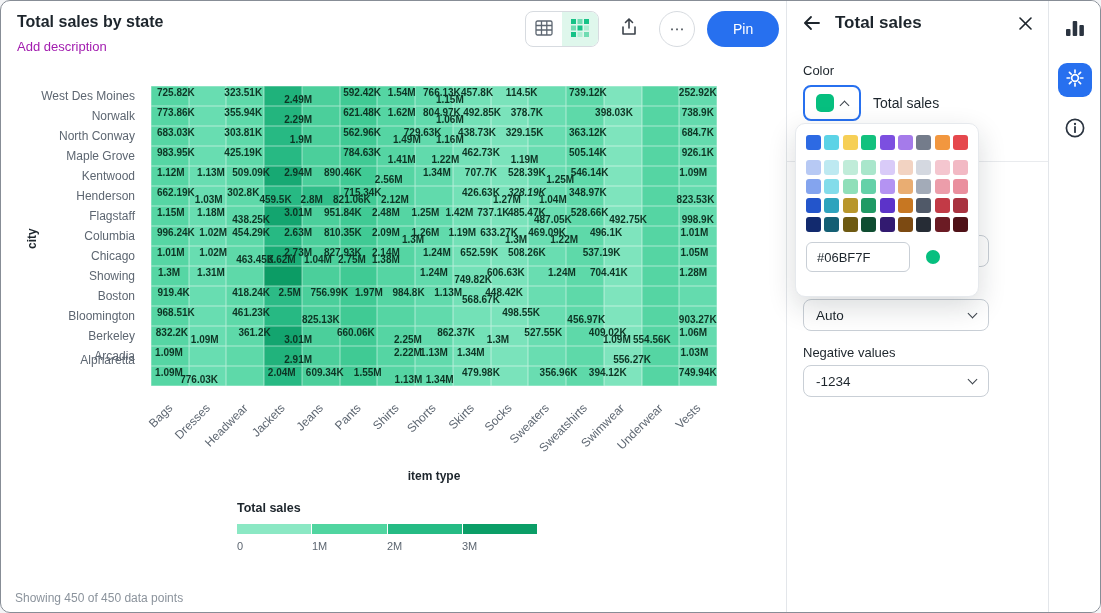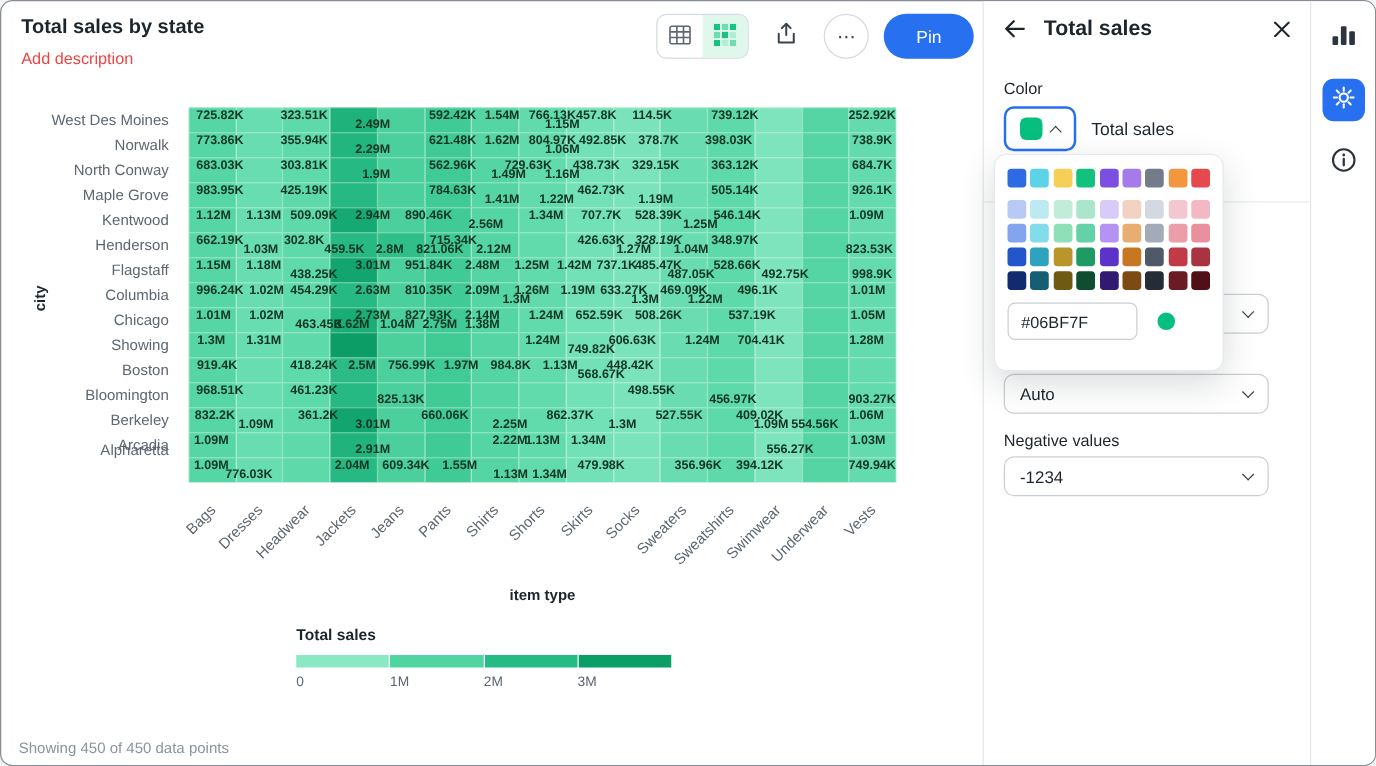--- a/index.html
+++ b/index.html
@@ -2,21 +2,21 @@
 <html><head>
 <meta charset="utf-8">
 <style>
   *{box-sizing:border-box;margin:0;padding:0}
   html,body{background:#f3f4f6}
   body{font-family:"Liberation Sans",sans-serif;color:#1d252c}
   .screen{position:relative;width:1101px;height:613px;background:#fff;border:1px solid #878d96;border-radius:10px;overflow:hidden}
   
   .main{position:absolute;left:0;top:0;width:785px;height:100%}
   .title{position:absolute;left:16px;top:12px;font-size:16px;font-weight:700}
-  .subtitle{position:absolute;left:16px;top:38px;font-size:13px;color:#ef4444;cursor:pointer}
+  .subtitle{position:absolute;left:16px;top:38px;font-size:13px;color:#a21caf;cursor:pointer}
   .controls{position:absolute;left:524px;top:10px;display:flex;align-items:center;gap:12px}
   .seg{display:flex;border:1px solid #d7dbe0;border-radius:8px;overflow:hidden;height:36px;background:#fff}
   .seg-btn{width:36px;height:36px;display:flex;align-items:center;justify-content:center;cursor:pointer}
   .seg-btn.active{background:#dff7ec}
   .icon-btn{width:36px;height:36px;display:flex;align-items:center;justify-content:center;border-radius:50%;cursor:pointer}
   .ellipsis-btn{border:1px solid #d7dbe0;color:#3c434b;font-size:15px}
   .pin-btn{height:36px;padding:0 26px;border-radius:18px;background:#2770ef;color:#fff;font-size:14px;display:flex;align-items:center;cursor:pointer}
   
   .plot{position:absolute;left:150px;top:85px;width:566px;height:300px}
   .hm-cell{position:absolute;box-shadow:inset 0 0 0 0.5px rgba(255,255,255,.5)}
@@ -38,21 +38,21 @@
   .panel{position:absolute;left:785px;top:0;width:262px;height:100%;border-left:1px solid #e3e6ea;background:#fff}
   .panel-header{display:flex;align-items:center;padding:12px 16px 10px 16px}
   .back{margin-right:14px;display:flex;cursor:pointer}
   .panel-title{font-size:17px;font-weight:700;flex:1}
   .close{display:flex;cursor:pointer}
   .color-label{position:absolute;left:16px;top:62px;font-size:13px}
   .swatch-btn{position:absolute;left:16px;top:84px;width:58px;height:36px;border:2px solid #2770ef;border-radius:8px;display:flex;align-items:center;justify-content:center;gap:7px;background:#fff;cursor:pointer}
   .swatch-chip{width:18px;height:18px;border-radius:5px}
   .measure-name{position:absolute;left:86px;top:94px;font-size:14px}
   .panel-divider{position:absolute;left:0;top:160px;width:100%;border-top:1px solid #e9ebee}
-  .select{position:absolute;left:16px;width:212px;height:32px;border:1px solid #c9cfd6;border-radius:8px;background:#fff;display:flex;align-items:center;justify-content:space-between;padding:0 12px;font-size:13.5px;cursor:pointer}
+  .select{position:absolute;left:16px;width:186px;height:32px;border:1px solid #c9cfd6;border-radius:8px;background:#fff;display:flex;align-items:center;justify-content:space-between;padding:0 12px;font-size:13.5px;cursor:pointer}
   .field-label{position:absolute;left:16px;font-size:13px}
   .chev{width:7px;height:7px;border-right:1.6px solid #3c434b;border-bottom:1.6px solid #3c434b;transform:rotate(45deg);margin-top:-3px}
   .chev.up{transform:rotate(-135deg);margin-top:4px}
   
   .popup{position:absolute;left:8px;top:122px;width:184px;background:#fff;border:1px solid #e6e9ed;border-radius:10px;box-shadow:0 10px 28px rgba(20,30,40,.16);padding:11px 10px 24px 10px;z-index:6}
   .pal-row{display:flex;justify-content:space-between;margin-bottom:4px}
   .pal-row.first{margin-bottom:10px}
   .pal{width:15px;height:15px;border-radius:3px;cursor:pointer}
   .hex-row{display:flex;align-items:center;margin-top:10px;gap:16px}
   .hex-input{width:104px;height:30px;border:1px solid #c9cfd6;border-radius:6px;display:flex;align-items:center;padding:0 10px;font-size:13px}
@@ -374,21 +374,21 @@
         <span class="hm-val" style="left: 546.756px; top: 2px;">252.92K</span>
         <span class="hm-val" style="left: 24.904px; top: 22px;">773.86K</span>
         <span class="hm-val" style="left: 92.258px; top: 22px;">355.94K</span>
         <span class="hm-val" style="left: 147.16px; top: 29px;">2.29M</span>
         <span class="hm-val" style="left: 211.118px; top: 22px;">621.48K</span>
         <span class="hm-val" style="left: 250.738px; top: 22px;">1.62M</span>
         <span class="hm-val" style="left: 290.924px; top: 22px;">804.97K</span>
         <span class="hm-val" style="left: 298.848px; top: 29px;">1.06M</span>
         <span class="hm-val" style="left: 331.11px; top: 22px;">492.85K</span>
         <span class="hm-val" style="left: 375.824px; top: 22px;">378.7K</span>
-        <span class="hm-val" style="left: 432px; top: 22px;">398.03K</span>
+        <span class="hm-val" style="left: 463px; top: 22px;">398.03K</span>
         <span class="hm-val" style="left: 546.756px; top: 22px;">738.9K</span>
         <span class="hm-val" style="left: 24.904px; top: 42px;">683.03K</span>
         <span class="hm-val" style="left: 92.258px; top: 42px;">303.81K</span>
         <span class="hm-val" style="left: 149.99px; top: 49px;">1.9M</span>
         <span class="hm-val" style="left: 211.118px; top: 42px;">562.96K</span>
         <span class="hm-val" style="left: 255.832px; top: 49px;">1.49M</span>
         <span class="hm-val" style="left: 271.68px; top: 42px;">729.63K</span>
         <span class="hm-val" style="left: 298.848px; top: 49px;">1.16M</span>
         <span class="hm-val" style="left: 326.016px; top: 42px;">438.73K</span>
         <span class="hm-val" style="left: 373.56px; top: 42px;">329.15K</span>

